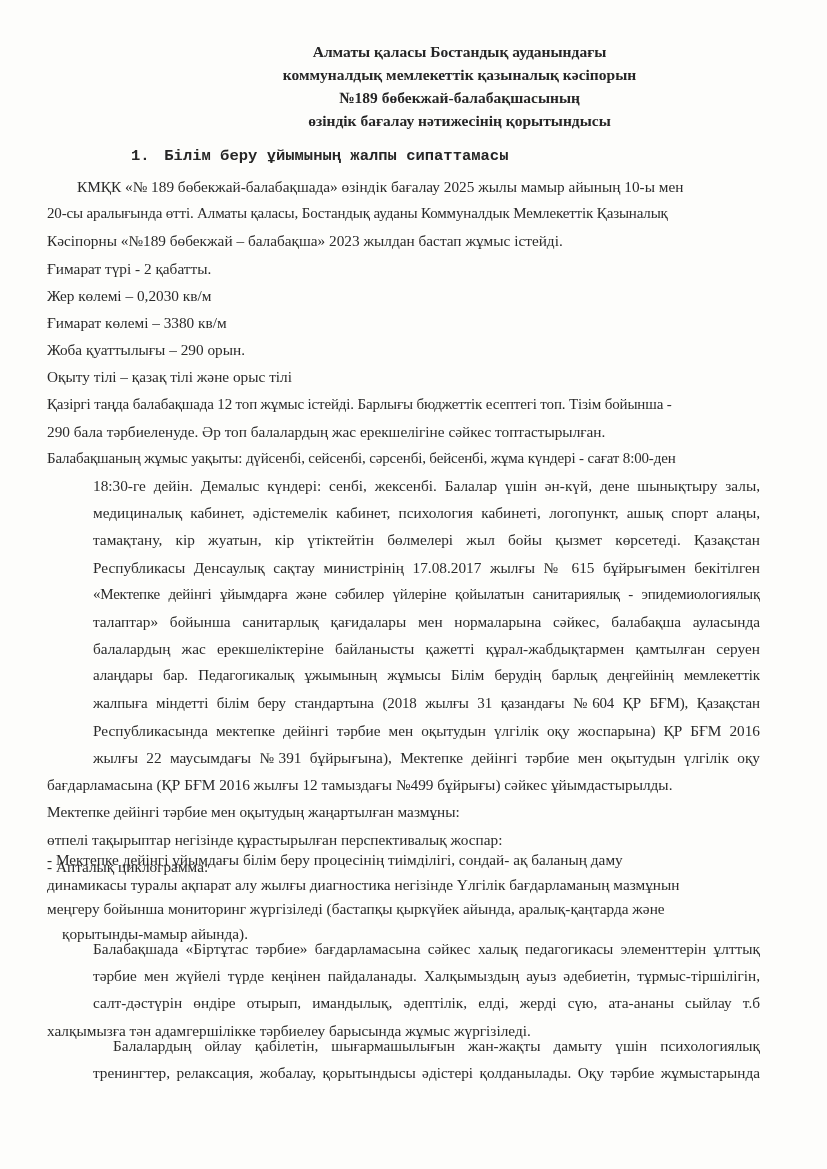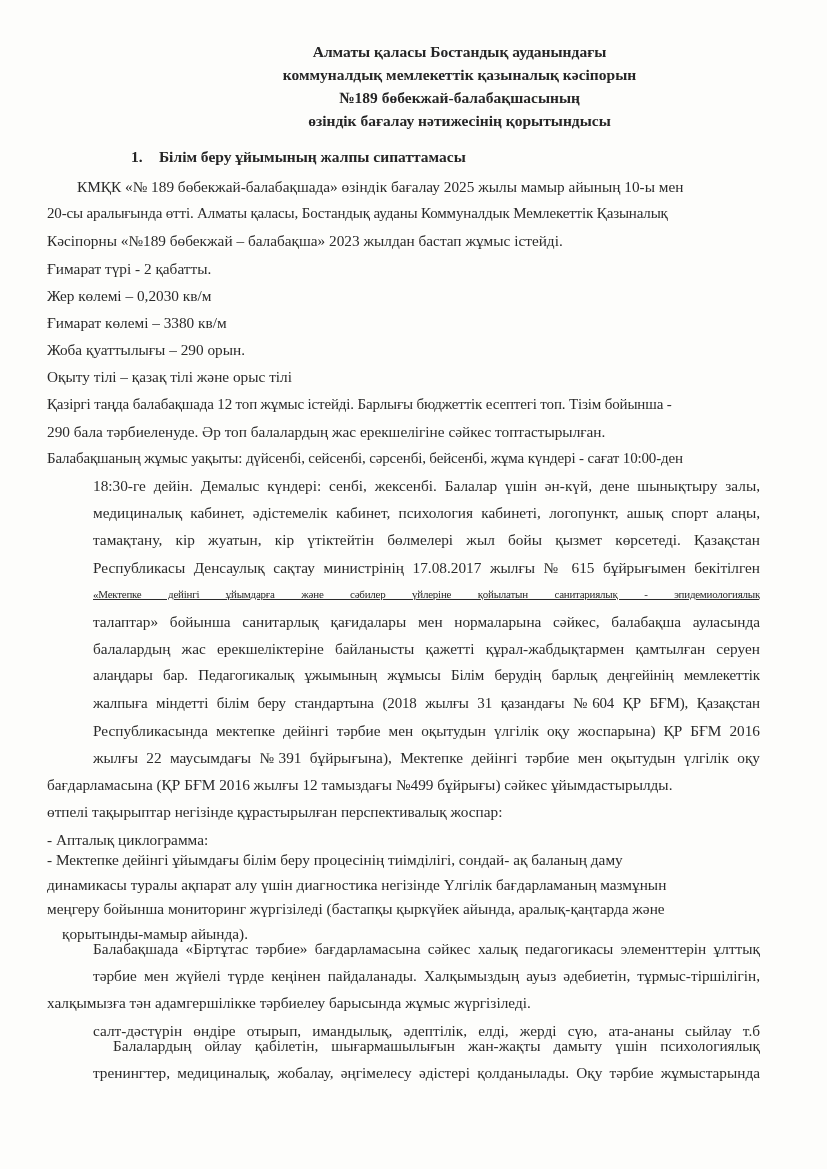--- a/index.html
+++ b/index.html
@@ -34,20 +34,21 @@
     }
     .title div { height: 23px; }
     .section-heading {
       position: absolute;
       left: 131px;
       top: 145px;
       font-weight: bold;
       font-size: 15.5px;
       line-height: 23px;
       color: #262626;
+      font-family: Liberation Mono, monospace;
     }
     .section-heading .num { display: inline-block; width: 24px; }
     .body-text {
       position: absolute;
       left: 47px;
       width: 713px;
       font-size: 15.3px;
       line-height: 27.2px;
     }
     .line {
@@ -58,21 +59,21 @@
     .justify {
       text-align: justify;
       text-align-last: justify;
       white-space: normal;
       overflow: hidden;
       margin-left: 46px;
     }
     .indent { padding-left: 30px; }
     .indent-sm { padding-left: 20px; }
     .narrow { font-size: 15px; letter-spacing: -0.15px; }
-    .cond { font-size: 11px; letter-spacing: -0.25px; text-decoration: underline; }
+    .cond { font-size: 15px; letter-spacing: -0.25px; }
   </style>
 </head>
 <body>
 
 <div class="page">
 
   <div class="title">
     <div>Алматы қаласы Бостандық ауданындағы</div>
     <div>коммуналдық мемлекеттік қазыналық кәсіпорын</div>
     <div>№189 бөбекжай-балабақшасының</div>
@@ -88,49 +89,50 @@
     <span class="line indent">КМҚК «№ 189 бөбекжай-балабақшада» өзіндік бағалау 2025 жылы мамыр айының 10-ы мен</span>
     <span class="line narrow">20-сы аралығында өтті. Алматы қаласы, Бостандық ауданы Коммуналдык Мемлекеттік Қазыналық</span>
     <span class="line">Кәсіпорны «№189 бөбекжай – балабақша» 2023 жылдан бастап жұмыс істейді.</span>
     <span class="line">Ғимарат түрі - 2 қабатты.</span>
     <span class="line">Жер көлемі – 0,2030  кв/м</span>
     <span class="line">Ғимарат көлемі – 3380 кв/м</span>
     <span class="line">Жоба қуаттылығы – 290  орын.</span>
     <span class="line">Оқыту тілі – қазақ тілі және орыс тілі</span>
     <span class="line narrow">Қазіргі таңда балабақшада 12 топ жұмыс істейді. Барлығы бюджеттік есептегі топ. Тізім бойынша -</span>
     <span class="line">290 бала тәрбиеленуде. Әр топ балалардың жас ерекшелігіне сәйкес топтастырылған.</span>
-    <span class="line narrow">Балабақшаның жұмыс уақыты: дүйсенбі, сейсенбі, сәрсенбі, бейсенбі, жұма күндері - сағат 10:00-ден</span>
+    <span class="line narrow">Балабақшаның жұмыс уақыты: дүйсенбі, сейсенбі, сәрсенбі, бейсенбі, жұма күндері - сағат 8:00-ден</span>
     <span class="line justify">18:30-ге дейін. Демалыс күндері: сенбі, жексенбі. Балалар үшін ән-күй, дене шынықтыру залы,</span>
     <span class="line justify">медициналық кабинет, әдістемелік кабинет, психология кабинеті, логопункт, ашық спорт алаңы,</span>
     <span class="line justify">тамақтану, кір жуатын, кір үтіктейтін бөлмелері жыл бойы қызмет көрсетеді. Қазақстан</span>
     <span class="line justify">Республикасы Денсаулық сақтау министрінің 17.08.2017 жылғы № 615 бұйрығымен бекітілген</span>
     <span class="line justify cond">«Мектепке дейінгі ұйымдарға және сәбилер үйлеріне қойылатын санитариялық - эпидемиологиялық</span>
     <span class="line justify">талаптар» бойынша санитарлық қағидалары мен нормаларына сәйкес, балабақша ауласында</span>
     <span class="line justify">балалардың жас ерекшеліктеріне байланысты қажетті құрал-жабдықтармен қамтылған серуен</span>
     <span class="line justify narrow">алаңдары бар. Педагогикалық ұжымының жұмысы Білім берудің барлық деңгейінің мемлекеттік</span>
     <span class="line justify narrow">жалпыға міндетті білім беру стандартына (2018 жылғы 31 қазандағы №604 ҚР БҒМ), Қазақстан</span>
     <span class="line justify">Республикасында мектепке дейінгі тәрбие мен оқытудын үлгілік оқу жоспарына) ҚР БҒМ 2016</span>
     <span class="line justify">жылғы 22 маусымдағы №391 бұйрығына), Мектепке дейінгі тәрбие мен оқытудын үлгілік оқу</span>
     <span class="line">бағдарламасына (ҚР БҒМ 2016 жылғы 12 тамыздағы №499 бұйрығы) сәйкес ұйымдастырылды.</span>
+    <span class="line">Мектепке дейінгі тәрбие мен оқытудың жаңартылған мазмұны:</span>
     <span class="line">өтпелі тақырыптар негізінде құрастырылған перспективалық жоспар:</span>
     <span class="line">- Апталық циклограмма:</span>
   </div>
 
   <div class="body-text" style="top:848px; line-height:24.5px;">
     <span class="line" style="height:24.5px;">- Мектепке дейінгі ұйымдағы білім беру процесінің тиімділігі, сондай- ақ баланың даму</span>
-    <span class="line" style="height:24.5px;">динамикасы туралы ақпарат алу үшін диагностика негізінде Үлгілік бағдарламаның мазмұнын</span>
+    <span class="line" style="height:24.5px;">динамикасы туралы ақпарат алу жылғы диагностика негізінде Үлгілік бағдарламаның мазмұнын</span>
     <span class="line" style="height:24.5px;">меңгеру бойынша мониторинг жүргізіледі (бастапқы қыркүйек айында, аралық-қаңтарда және</span>
     <span class="line" style="height:24.5px;margin-left:15px;">қорытынды-мамыр айында).</span>
   </div>
 
   <div class="body-text" style="top:935px;">
     <span class="line justify">Балабақшада «Біртұтас тәрбие» бағдарламасына сәйкес халық педагогикасы элементтерін ұлттық</span>
     <span class="line justify">тәрбие мен жүйелі түрде кеңінен пайдаланады. Халқымыздың ауыз әдебиетін, тұрмыс-тіршілігін,</span>
+    <span class="line justify">салт-дәстүрін өндіре отырып, имандылық, әдептілік, елді, жерді сүю, ата-ананы сыйлау т.б</span>
     <span class="line">халқымызға тән адамгершілікке тәрбиелеу барысында жұмыс жүргізіледі.</span>
-    <span class="line justify">салт-дәстүрін өндіре отырып, имандылық, әдептілік, елді, жерді сүю, ата-ананы сыйлау т.б</span>
   </div>
 
   <div class="body-text" style="top:1032px;">
     <span class="line justify indent-sm">Балалардың ойлау қабілетін, шығармашылығын жан-жақты дамыту үшін психологиялық</span>
-    <span class="line justify">тренингтер, медициналық, жобалау, әңгімелесу әдістері қолданылады. Оқу тәрбие жұмыстарында</span>
+    <span class="line justify">тренингтер, релаксация, жобалау, қорытындысы әдістері қолданылады. Оқу тәрбие жұмыстарында</span>
   </div>
 
 </div>
 
 </body></html>

